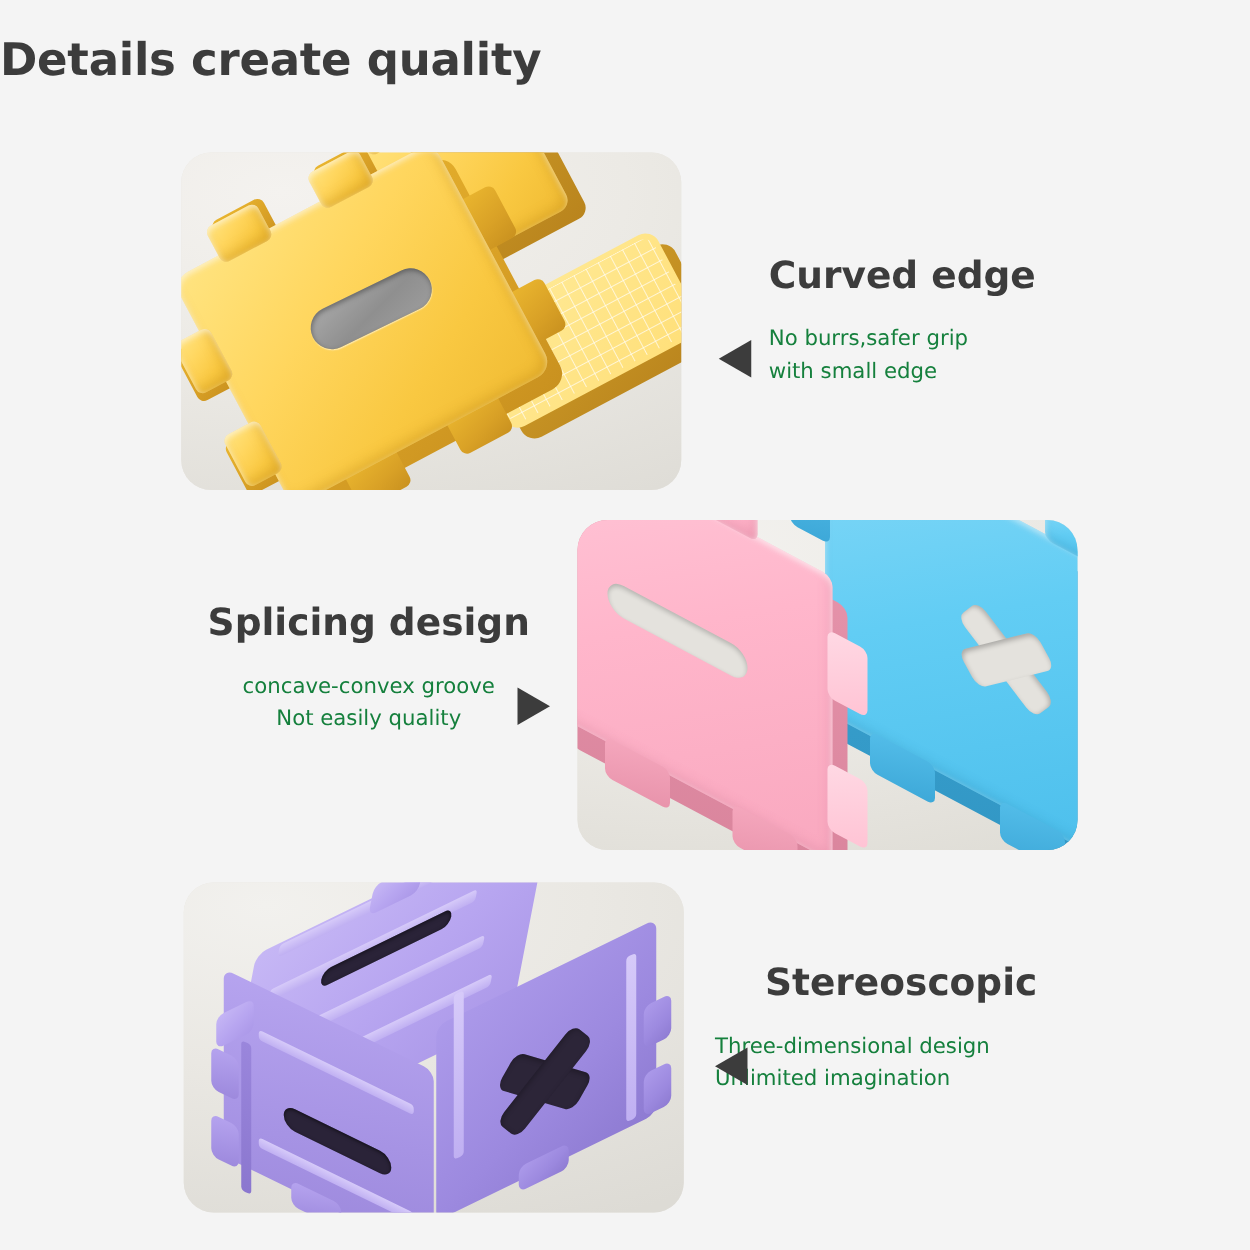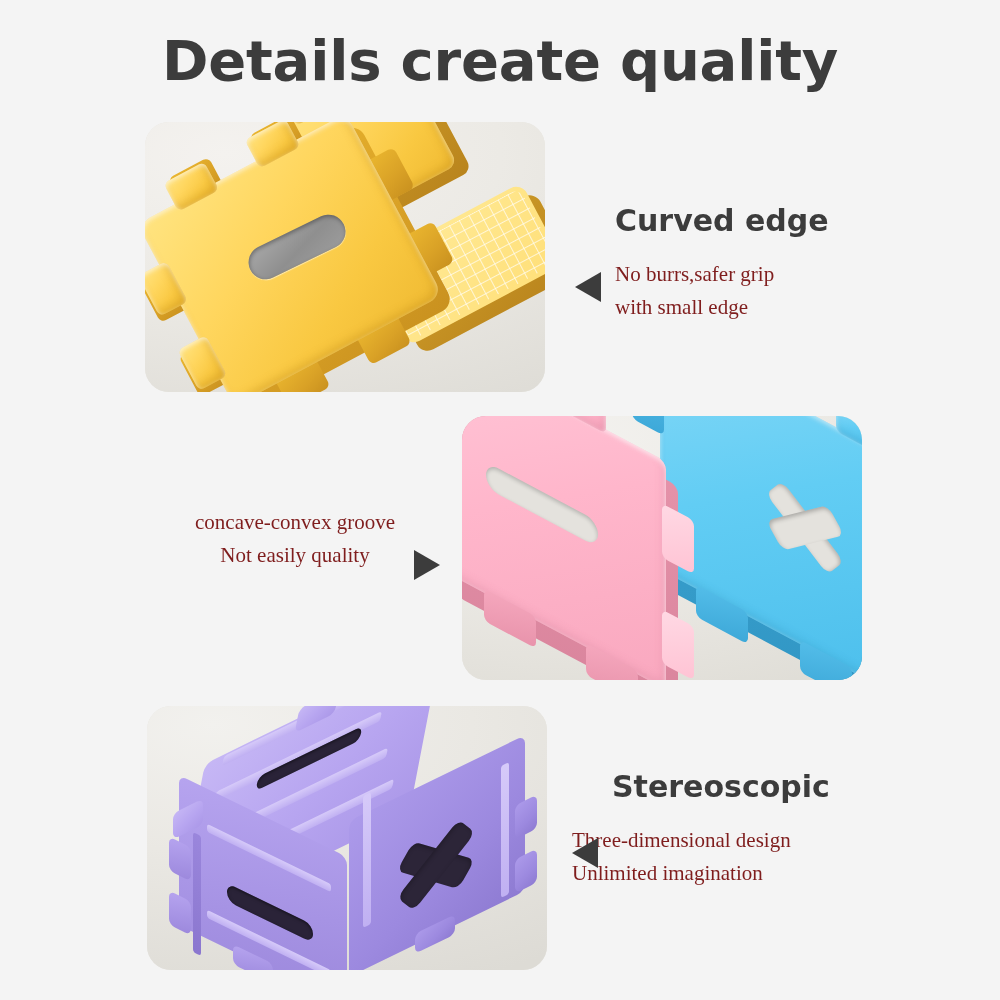--- a/index.html
+++ b/index.html
@@ -21,22 +21,21 @@
     inset: 0;
     background: #f4f4f4;
   }
 
   
   .page-title {
     position: absolute;
     left: 0;
     top: 28px;
     width: 1000px;
-    text-align: center;
-    font-size: 56px;
+    font-size: 36px;
     font-weight: 700;
     color: #3c3c3c;
     letter-spacing: -0.2px;
   }
 
   
   .img-card {
     position: absolute;
     border-radius: 24px;
     overflow: hidden;
@@ -167,25 +166,24 @@
   
   .txt-block { position: absolute; }
   .feat-title {
     font-size: 30px;
     font-weight: 700;
     color: #3c3c3c;
     white-space: nowrap;
     line-height: 1;
   }
   .feat-lines {
-    font-size: 21px;
-    color: #7f1d1d;
+    font-size: 17px;
+    color: #15803d;
     line-height: 1.55;
     white-space: nowrap;
-    font-family: Liberation Serif, serif;
   }
   .tri {
     position: absolute;
     width: 0; height: 0;
   }
   .tri.left {
     border-top: 15px solid transparent;
     border-bottom: 15px solid transparent;
     border-right: 26px solid #3c3c3c;
   }
@@ -299,20 +297,21 @@
         <div class="nub p-light" style="left:218px;top:150px;width:32px;height:54px;"></div>
         <div class="nub p-side" style="left:40px;top:224px;width:52px;height:32px;"></div>
         <div class="nub p-side" style="left:142px;top:224px;width:52px;height:32px;"></div>
 
         <div class="p-slot" style="left:42px;top:96px;width:112px;height:26px;"></div>
       </div>
     </div>
   </div>
 
   <div class="txt-block" id="txt2">
+    <div class="feat-title">Splicing design</div>
     <div class="tri right"></div>
     <div class="feat-lines">
       <div>concave-convex groove</div>
       <div>Not easily quality</div>
     </div>
   </div>
 
   <div class="img-card" id="card3">
     <div class="scene">
       <div class="backdrop"></div>

